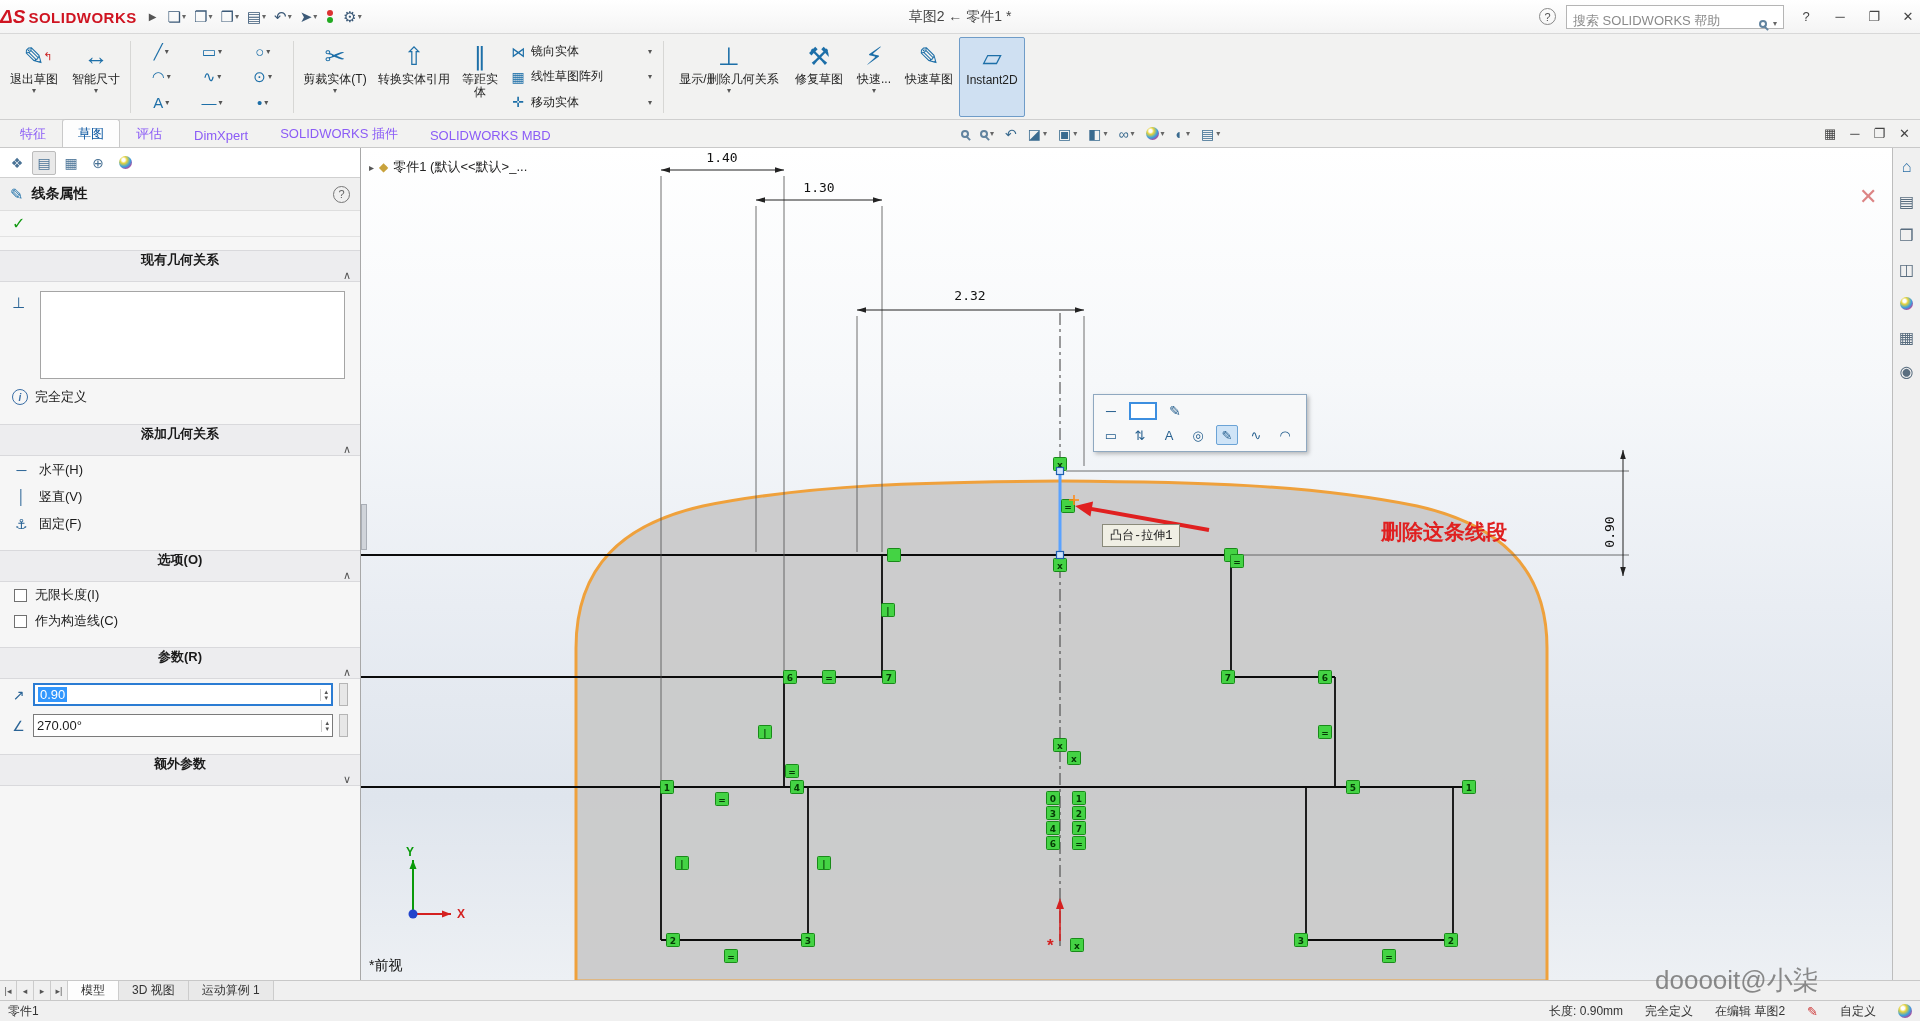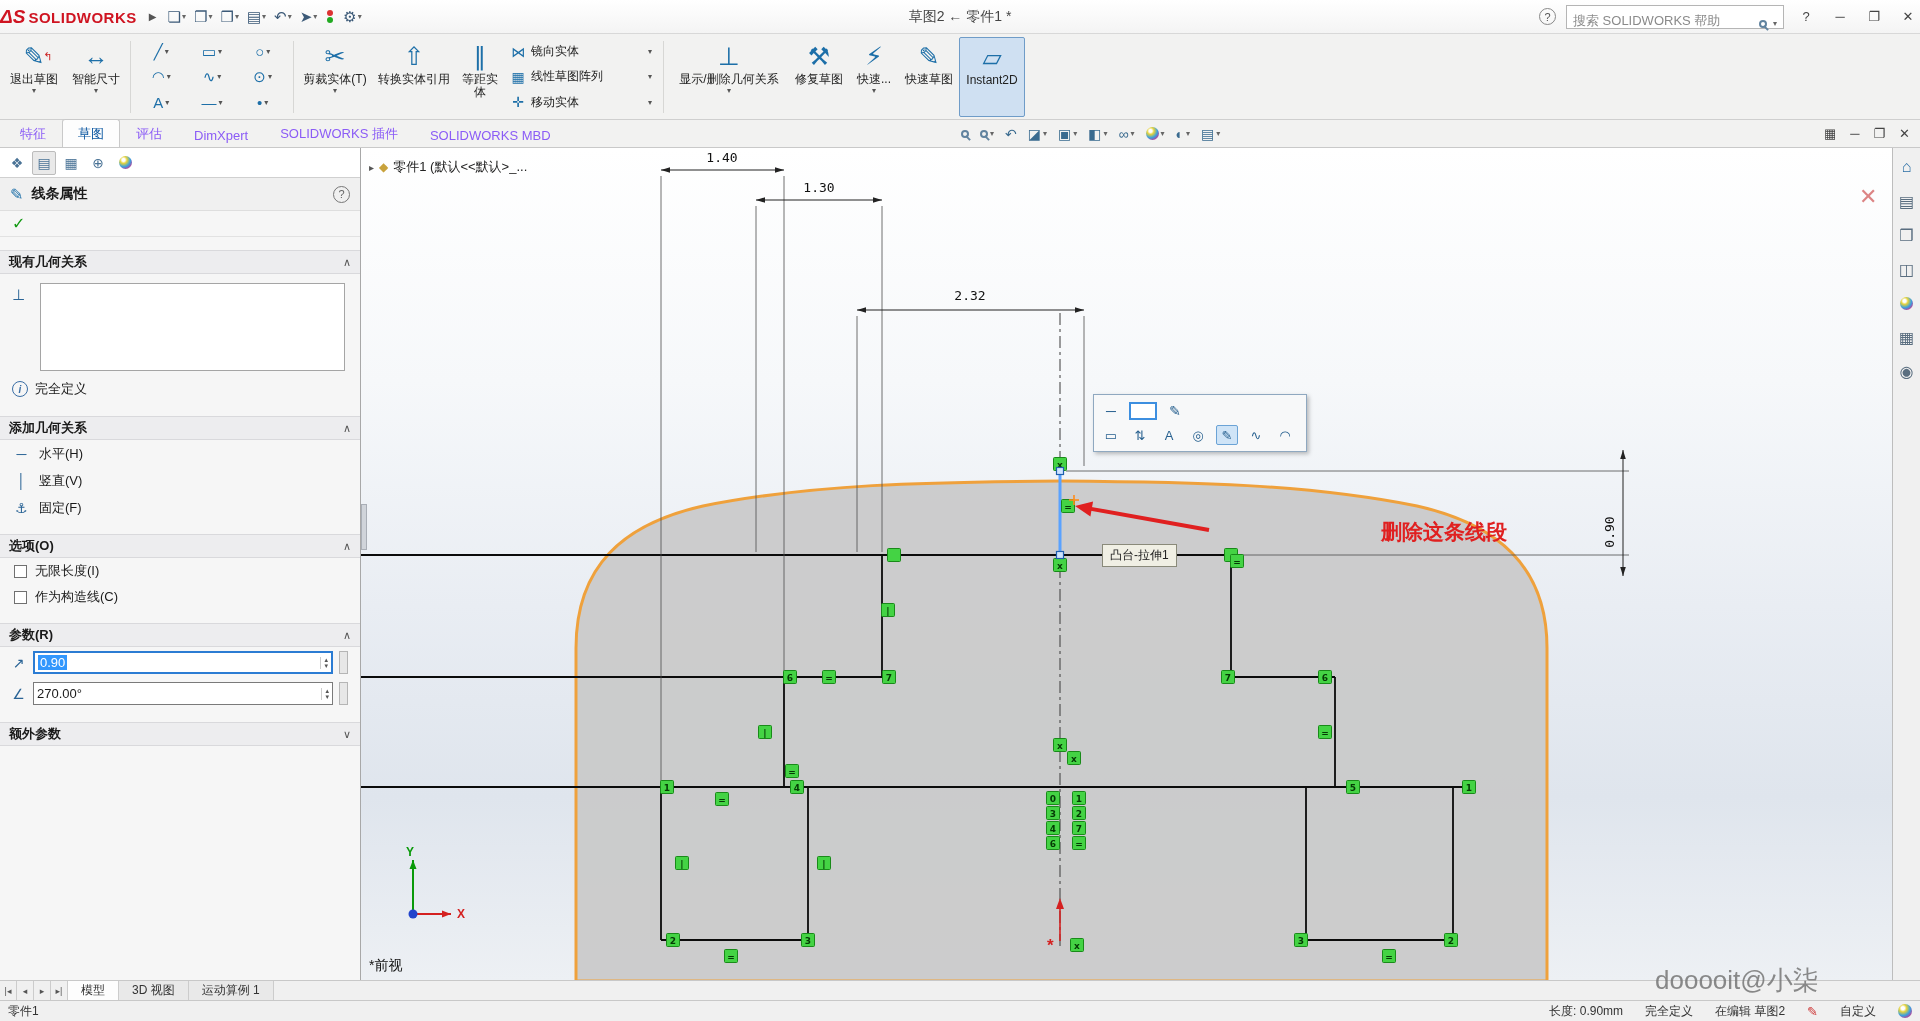--- a/index.html
+++ b/index.html
@@ -74,22 +74,22 @@
   .pmtab { width:24px; height:24px; display:inline-flex; align-items:center; justify-content:center;
     font-size:14px; color:#4a7396; border:1px solid transparent; border-radius:2px; }
   .pmtab.active { background:#e9e9e9; border-color:#bcbcbc; }
   .pm-title { height:33px; display:flex; align-items:center; gap:8px; padding:0 10px;
     font-weight:bold; font-size:14px; background:#f0f0f0; border-bottom:1px solid #dedede; }
   .pm-title-icon { color:#1d6fa8; font-size:16px; font-weight:normal; }
   .pm-help { margin-left:auto; width:17px; height:17px; border:1px solid #777; border-radius:50%;
     color:#666; font-size:11px; font-weight:normal; display:inline-flex; align-items:center; justify-content:center; }
   .pm-checkrow { height:26px; display:flex; align-items:center; padding:0 12px; border-bottom:1px solid #e2e2e2; }
   .pm-check { color:#119911; font-weight:bold; font-size:16px; }
-  .pm-sec { margin-top:13px; height:24px; background:#ededef; border-top:1px solid #d9d9dc; border-bottom:1px solid #d9d9dc;
-    display:flex; align-items:center; padding:0 9px; font-weight:bold; }
+  .pm-sec { margin-top:13px; height:32px; background:#ededef; border-top:1px solid #d9d9dc; border-bottom:1px solid #d9d9dc;
+    display:flex; align-items:center; padding:0 9px; font-weight:bold;flex-direction:column; }
   .pm-sec .chev { margin-left:auto; font-size:11px; color:#555; font-weight:normal; }
   .pm-relwrap { position:relative; padding:9px 15px 4px 40px; }
   .pm-relwrap .perp { position:absolute; left:12px; top:12px; color:#2a6496; font-size:15px; }
   .pm-relbox { height:88px; background:#fff; border:1px solid #a5a5a5; }
   .pm-status { height:28px; display:flex; align-items:center; gap:7px; padding:0 12px; }
   .info-icon { width:16px; height:16px; border:1px solid #3a6ea5; border-radius:50%; color:#3a6ea5;
     font-size:10px; font-style:italic; font-weight:bold; display:inline-flex; align-items:center; justify-content:center; }
   .pm-rel { height:27px; display:flex; align-items:center; gap:9px; padding-left:13px; }
   .pm-rel-ic { width:17px; text-align:center; color:#2a6496; font-size:14px; }
   .pm-opt { height:26px; display:flex; align-items:center; gap:8px; padding-left:14px; }
@@ -120,22 +120,22 @@
   .ft-flyout { position:absolute; left:8px; top:10px; display:flex; align-items:center; gap:5px; font-size:13px; color:#222; }
   .ft-flyout .exp { color:#555; font-size:10px; }
   .ft-flyout .part-ic { color:#c8a23c; font-size:12px; }
   .ctx-toolbar { position:absolute; left:732px; top:246px; width:214px; background:#f7f8f9;
     border:1px solid #8fa8c0; box-shadow:2px 2px 4px rgba(0,0,0,.25); padding:4px 6px; }
   .ctx-row { display:flex; align-items:center; gap:7px; height:24px; color:#27608f; font-size:14px; }
   .ctx-input { width:28px; height:18px; border:2px solid #3d8fe0; background:#fff; outline:none; font-size:11px; padding:0 2px;
     font-family:"Liberation Sans","DejaVu Sans",sans-serif; }
   .ctx-ic { width:22px; height:20px; display:inline-flex; align-items:center; justify-content:center; border-radius:2px; }
   .ctx-ic.hl { background:#cfe4f7; border:1px solid #6ba3d6; }
-  .tooltip { position:absolute; left:741px; top:396px; background:#f0efe4; border:1px solid #8a8a7a;
-    font-size:12px; color:#222; padding:2px 7px; white-space:nowrap; }
+  .tooltip { position:absolute; left:741px; top:376px; background:#f0efe4; border:1px solid #8a8a7a;
+    font-size:12px; color:#222; padding:2px 7px; white-space:nowrap;font-family:Liberation Mono, monospace; }
   .annotation { position:absolute; left:1020px; top:370px; color:#e02020; font-weight:bold; font-size:21px; }
   .close-x { position:absolute; left:1498px; top:36px; color:rgba(214,110,110,.85); font-size:22px; font-weight:bold; }
   .panel-grip { position:absolute; left:0; top:356px; width:6px; height:46px; background:#d0d4da; border:1px solid #a9aeb6; }
 
   
   #taskpane { width:28px; background:#f0f0f0; border-left:1px solid #bdbdbd; flex:none;
     display:flex; flex-direction:column; align-items:center; gap:12px; padding-top:8px; color:#5a6e80; font-size:16px; }
   #taskpane .tp { width:22px; height:22px; display:flex; align-items:center; justify-content:center; }
   .tp-home { color:#2a6ea5; }
 

